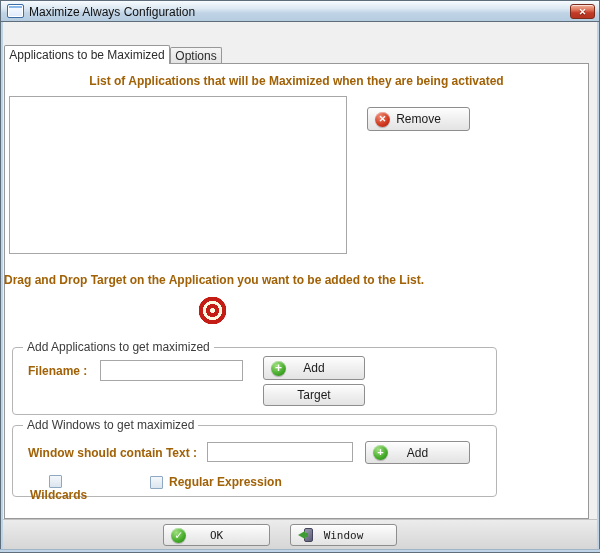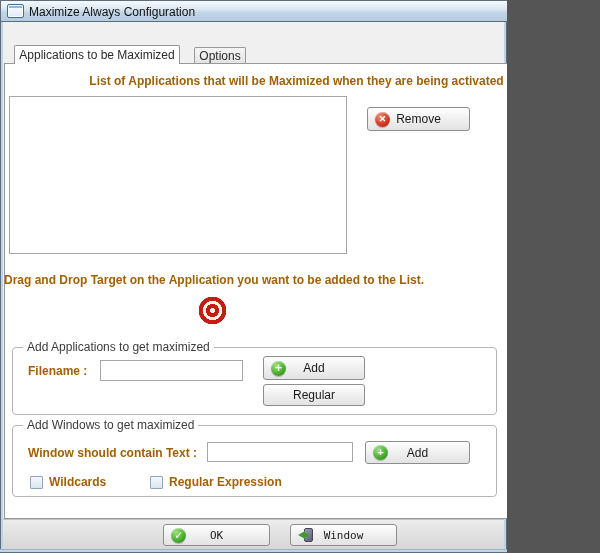--- a/index.html
+++ b/index.html
@@ -1,17 +1,17 @@
 <!DOCTYPE html>
 <html><head>
 <meta charset="utf-8">
 <style>
   html,body{margin:0;padding:0;background:#555;}
   .window{
-    position:relative;width:507px;height:553px;overflow:hidden;
+    position:relative;width:600px;height:553px;overflow:hidden;
     font-family:"Liberation Sans",sans-serif;font-size:12px;color:#1b1b1b;
     background:#f0f0f0;box-sizing:border-box;
   }
   
   .titlebar{
     position:absolute;left:0;top:0;width:600px;height:22px;box-sizing:border-box;
     background:linear-gradient(180deg,#f6fbfe 0%,#dbe7f2 40%,#c0d4e6 60%,#b5cbdf 100%);
     border:1px solid #5f6d7a;border-bottom:1px solid #93accO;
     display:flex;align-items:center;
   }
@@ -34,23 +34,23 @@
   }
   
   .menubar{
     position:absolute;left:3px;right:3px;top:22px;height:22px;
     background:linear-gradient(180deg,#edf3f9 0%,#dde6f0 100%);
     display:flex;align-items:center;padding-left:6px;box-sizing:border-box;
   }
   .menu-item{padding:2px 9px;color:#111;cursor:default;}
   
   .tab{position:absolute;box-sizing:border-box;border:1px solid #989898;border-bottom:none;
-       display:flex;align-items:center;justify-content:center;color:#2b2b2b;cursor:pointer;margin-left:10px;}
+       display:flex;align-items:center;justify-content:center;color:#2b2b2b;cursor:pointer;}
   .tab-active{left:4px;top:45px;height:19px;width:166px;background:#fff;z-index:3;border-radius:2px 2px 0 0;}
-  .tab-inactive{left:184px;top:47px;height:17px;width:52px;background:linear-gradient(180deg,#f5f5f5,#e2e2e2);z-index:1;border-radius:2px 2px 0 0;}
+  .tab-inactive{left:170px;top:47px;height:17px;width:52px;background:linear-gradient(180deg,#f5f5f5,#e2e2e2);z-index:1;border-radius:2px 2px 0 0;}
   .tab-panel{
     position:absolute;left:4px;top:63px;width:585px;height:456px;box-sizing:border-box;
     background:#fff;border:1px solid #989898;z-index:2;
   }
   
   .navy{color:#a16207;font-weight:bold;}
   .list-heading{position:absolute;left:4px;width:585px;top:74px;text-align:center;z-index:4;}
   .listbox{
     position:absolute;left:9px;top:96px;width:338px;height:158px;box-sizing:border-box;
     background:#fff;border:1px solid #a7a7a7;z-index:4;overflow:auto;
@@ -102,21 +102,21 @@
   .lbl-filename{left:28px;top:364px;}
   .lbl-wintext{left:28px;top:446px;}
   .text-input{
     position:absolute;box-sizing:border-box;z-index:5;border:1px solid #a7a7a7;background:#fff;
     font-family:"Liberation Sans",sans-serif;font-size:12px;padding:0 3px;
   }
   .input-filename{left:100px;top:360px;width:143px;height:21px;}
   .input-wintext{left:207px;top:442px;width:146px;height:20px;}
   
   .check-row{position:absolute;z-index:5;display:flex;align-items:center;cursor:pointer;}
-  .chk-wildcards{left:30px;top:475px;}
+  .chk-wildcards{left:30px;top:475px;flex-direction:column;}
   .chk-regex{left:150px;top:475px;align-items:flex-end;}
   .checkbox{
     width:13px;height:13px;box-sizing:border-box;border:1px solid #8da8c0;
     background:linear-gradient(180deg,#f4f8fb,#dbe5ee);margin-right:6px;border-radius:1px;
   }
   
   .footer{
     position:absolute;left:3px;right:3px;top:519px;height:30px;
     background:linear-gradient(180deg,#ececec,#d6d6d6);
     border-top:1px solid #c2c2c2;box-sizing:border-box;
@@ -162,21 +162,21 @@
   <div class="groupbox group-apps">
     <span class="group-title">Add Applications to get maximized</span>
   </div>
   <span class="field-label navy lbl-filename">Filename :</span>
   <input class="text-input input-filename" type="text" value="" style="">
   <div class="btn btn-add-app">
     <span class="ico circle-ico ico-green">+</span>
     <span>Add</span>
   </div>
   <div class="btn btn-browse">
-    <span>Regular</span>
+    <span>Target</span>
   </div>
 
   <div class="groupbox group-windows">
     <span class="group-title">Add Windows to get maximized</span>
   </div>
   <span class="field-label navy lbl-wintext">Window should contain Text :</span>
   <input class="text-input input-wintext" type="text" value="" style="">
   <div class="btn btn-add-win">
     <span class="ico circle-ico ico-green small-glyph">+</span>
     <span>Add</span>

